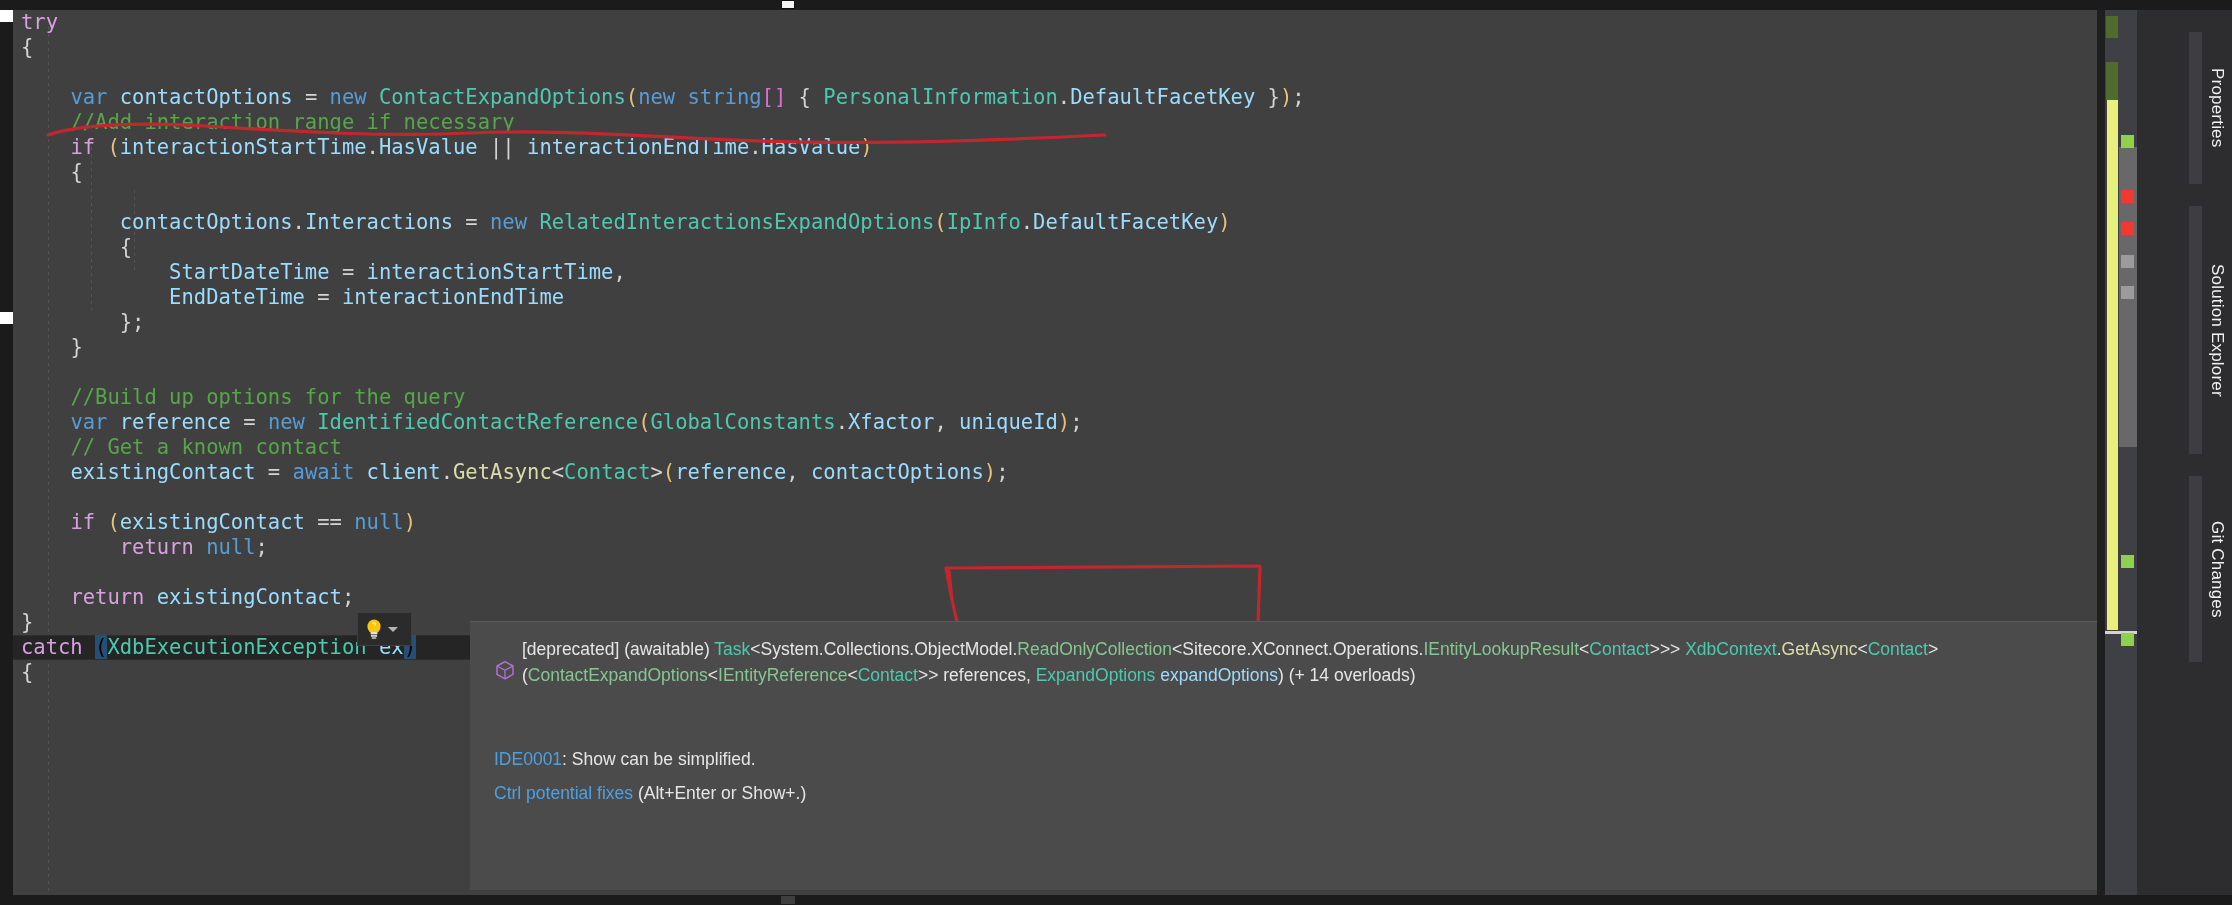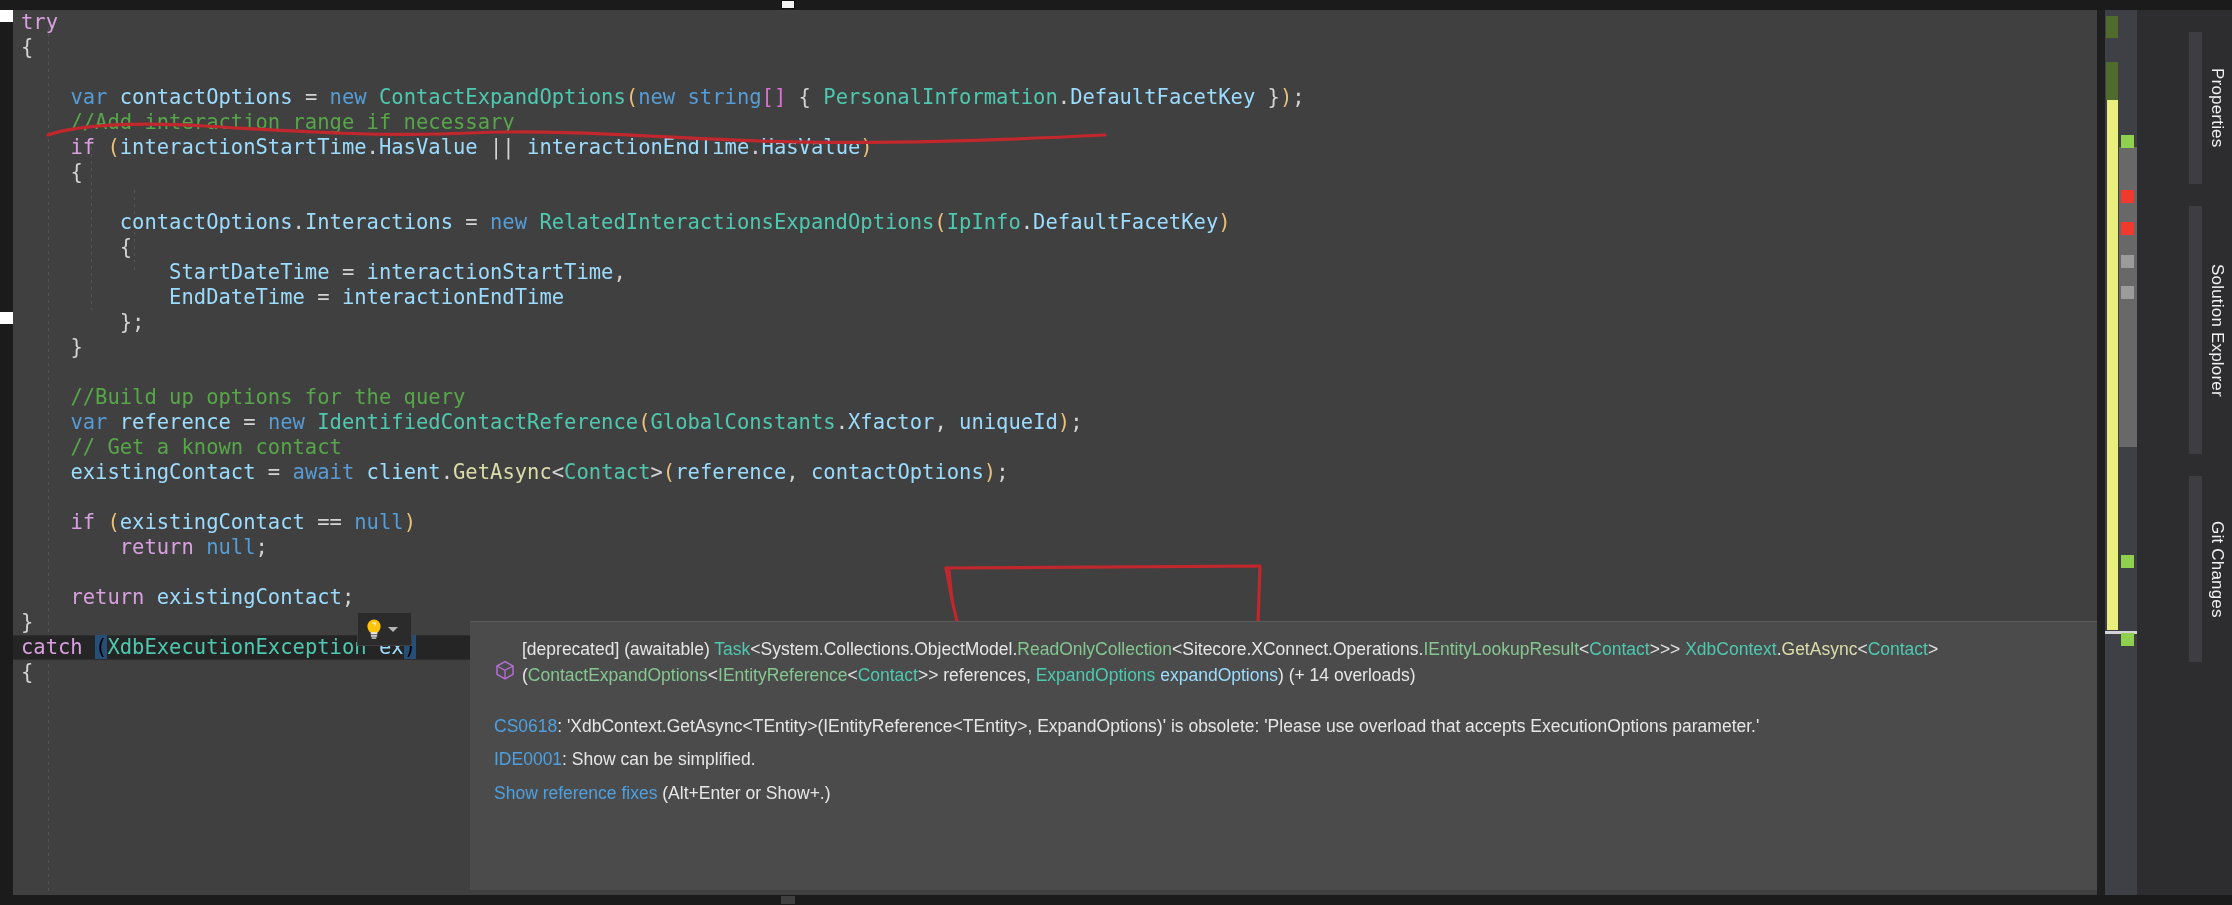--- a/index.html
+++ b/index.html
@@ -170,28 +170,25 @@
   </div>
 
   <div class="tip">
     <svg class="cube" width="22" height="22" viewBox="0 0 22 22">
       <path d="M11 2.6 L19 7 L19 15.4 L11 19.8 L3 15.4 L3 7 Z" fill="none" stroke="#b36fd4" stroke-width="1.5" stroke-linejoin="round"></path>
       <path d="M3 7 L11 11.3 L19 7 M11 11.3 L11 19.8" fill="none" stroke="#b36fd4" stroke-width="1.3"></path>
     </svg>
     <div class="row sig1" id="tip-sig1"><span>[deprecated] (awaitable) </span><span class="tip-teal">Task</span><span>&lt;</span><span>System.Collections.ObjectModel.</span><span class="tip-lgreen">ReadOnlyCollection</span><span>&lt;</span><span>Sitecore.XConnect.Operations.</span><span class="tip-lgreen">IEntityLookupResult</span><span>&lt;</span><span class="tip-teal">Contact</span><span>&gt;&gt;&gt; </span><span class="tip-teal">XdbContext</span><span>.</span><span class="tip-yellow">GetAsync</span><span>&lt;</span><span class="tip-teal">Contact</span><span>&gt;</span></div>
     <div class="row sig2" id="tip-sig2"><span>(</span><span class="tip-lgreen">ContactExpandOptions</span><span>&lt;</span><span class="tip-lgreen">IEntityReference</span><span>&lt;</span><span class="tip-teal">Contact</span><span>&gt;&gt; references, </span><span class="tip-teal">ExpandOptions</span><span> </span><span class="tip-lblue">expandOptions</span><span>) (+ 14 overloads)</span></div>
 
-    <div class="row d1">
-      <span class="tip-blue">CS0618</span><span>: 'XdbContext.GetAsync&lt;TEntity&gt;(IEntityReference&lt;TEntity&gt;, ExpandOptions)' is obsolete: 'Please use overload that accepts ExecutionOptions parameter.'</span>
-    </div>
     <div class="row d2">
       <span class="tip-blue">IDE0001</span><span>: Show can be simplified.</span>
     </div>
     <div class="row d3">
-      <span class="tip-link">Show reference fixes</span><span> (Alt+Enter or Show+.)</span>
+      <span class="tip-link">Ctrl potential fixes</span><span> (Alt+Enter or Show+.)</span>
     </div>
   </div>
 
   <div class="scrollcol">
     <div class="mapbg"></div>
     <div class="track">
       <div class="up" style="top:6px;height:22px;"></div>
       <div class="up" style="top:52px;height:38px;"></div>
       <div class="yellow" style="top:90px;height:530px;"></div>
     </div>

